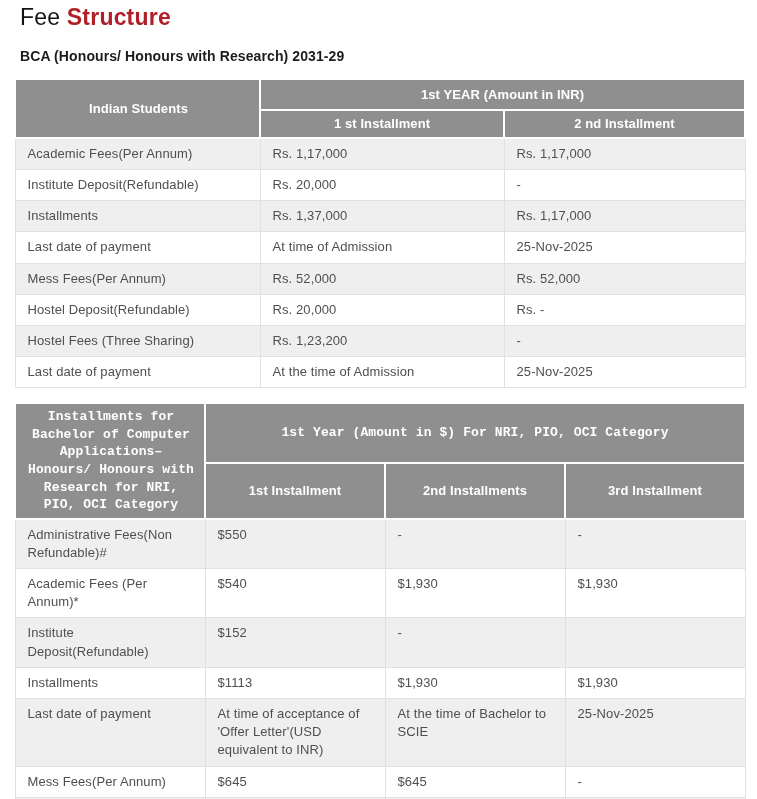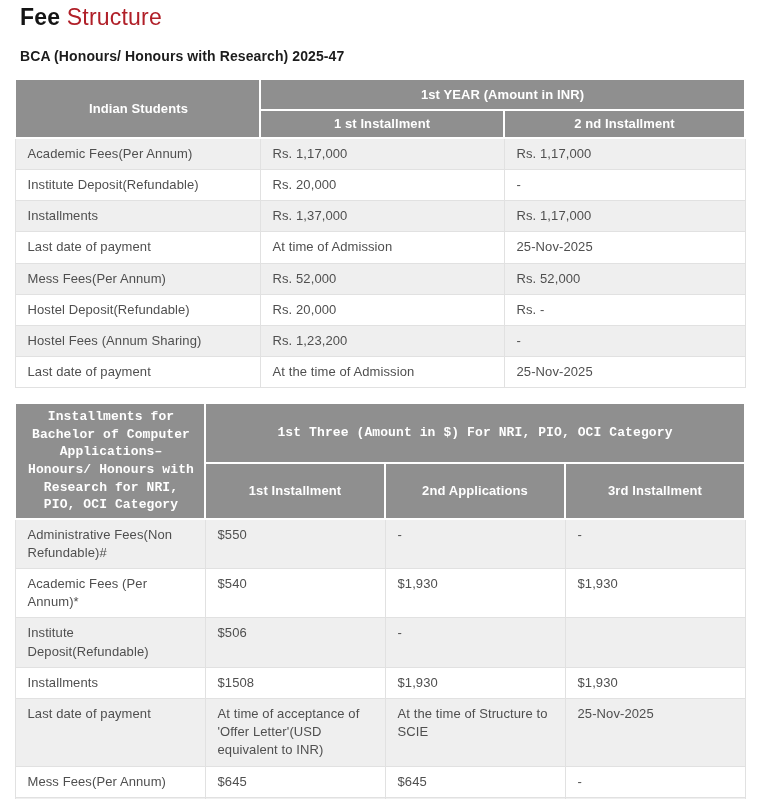--- a/index.html
+++ b/index.html
@@ -7,22 +7,22 @@
     width: 757px; height: 799px; overflow: hidden;
     font-family: "Liberation Sans", sans-serif;
     -webkit-font-smoothing: antialiased;
   }
   .page { padding: 5px 13px 0 14px; }
 
   .page-title {
     margin: 0 0 0 6px;
     font-size: 23px; line-height: 1.1; letter-spacing: .2px;
   }
-  .title-black { color: #141414; font-weight: 700; }
-  .title-red   { color: #b01f28; font-weight: 400; margin-top: 10px; }
+  .title-black { color: #141414; font-weight: 400; }
+  .title-red   { color: #b01f28; font-weight: 700; margin-top: 10px; }
 
   .subtitle {
     margin: 18px 0 0 6px;
     font-size: 14px; font-weight: 700; color: #1c1c1c;
     letter-spacing: .1px;
   }
 
   table.fee-table {
     width: 730px; margin-top: 14px;
     border-collapse: collapse; table-layout: fixed;
@@ -53,21 +53,21 @@
   #table-usd thead tr.h2 { height: 45px; }
   #table-usd tbody tr    { height: 30px; margin-left: 36px; }
 </style>
 </head>
 <body>
 
 <div class="page">
 
   <h1 class="page-title"><span class="title-black">Fee</span><span>&nbsp;</span><span class="title-red">Structure</span></h1>
 
-  <div class="subtitle">BCA (Honours/ Honours with Research) 2025-47</div>
+  <div class="subtitle">BCA (Honours/ Honours with Research) 2031-29</div>
 
   <table class="fee-table" id="table-inr">
     <colgroup>
       <col style="width:245px">
         <col style="width:244px">
         <col style="width:241px">
     </colgroup>
     <thead>
       <tr class="h1">
         <th class="corner" rowspan="2">Indian Students</th>
@@ -103,21 +103,21 @@
         <td>Mess Fees(Per Annum)</td>
         <td>Rs. 52,000</td>
         <td>Rs. 52,000</td>
       </tr>
       <tr>
         <td>Hostel Deposit(Refundable)</td>
         <td>Rs. 20,000</td>
         <td>Rs. -</td>
       </tr>
       <tr>
-        <td>Hostel Fees (Annum Sharing)</td>
+        <td>Hostel Fees (Three Sharing)</td>
         <td>Rs. 1,23,200</td>
         <td>-</td>
       </tr>
       <tr>
         <td>Last date of payment</td>
         <td>At the time of Admission</td>
         <td>25-Nov-2025</td>
       </tr>
     </tbody>
   </table>
@@ -125,57 +125,57 @@
   <table class="fee-table" id="table-usd">
     <colgroup>
       <col style="width:190px">
         <col style="width:180px">
         <col style="width:180px">
         <col style="width:180px">
     </colgroup>
     <thead>
       <tr class="h1">
         <th class="corner" rowspan="2">Installments for Bachelor of Computer Applications– Honours/ Honours with Research for NRI, PIO, OCI Category</th>
-        <th colspan="3">1st Three (Amount in $) For NRI, PIO, OCI Category</th>
+        <th colspan="3">1st Year (Amount in $) For NRI, PIO, OCI Category</th>
       </tr>
       <tr class="h2">
         <th>1st Installment</th>
-        <th>2nd Applications</th>
+        <th>2nd Installments</th>
         <th>3rd Installment</th>
       </tr>
     </thead>
     <tbody>
       <tr>
         <td>Administrative Fees(Non Refundable)#</td>
         <td>$550</td>
         <td>-</td>
         <td>-</td>
       </tr>
       <tr>
         <td>Academic Fees (Per Annum)*</td>
         <td>$540</td>
         <td>$1,930</td>
         <td>$1,930</td>
       </tr>
       <tr>
         <td>Institute Deposit(Refundable)</td>
-        <td>$506</td>
+        <td>$152</td>
         <td>-</td>
         <td></td>
       </tr>
       <tr>
         <td>Installments</td>
-        <td>$1508</td>
+        <td>$1113</td>
         <td>$1,930</td>
         <td>$1,930</td>
       </tr>
       <tr>
         <td>Last date of payment</td>
         <td>At time of acceptance of 'Offer Letter'(USD equivalent to INR)</td>
-        <td>At the time of Structure to SCIE</td>
+        <td>At the time of Bachelor to SCIE</td>
         <td>25-Nov-2025</td>
       </tr>
       <tr>
         <td>Mess Fees(Per Annum)</td>
         <td>$645</td>
         <td>$645</td>
         <td>-</td>
       </tr>
       <tr>
         <td>Hostel Deposit(Refundable)</td>

